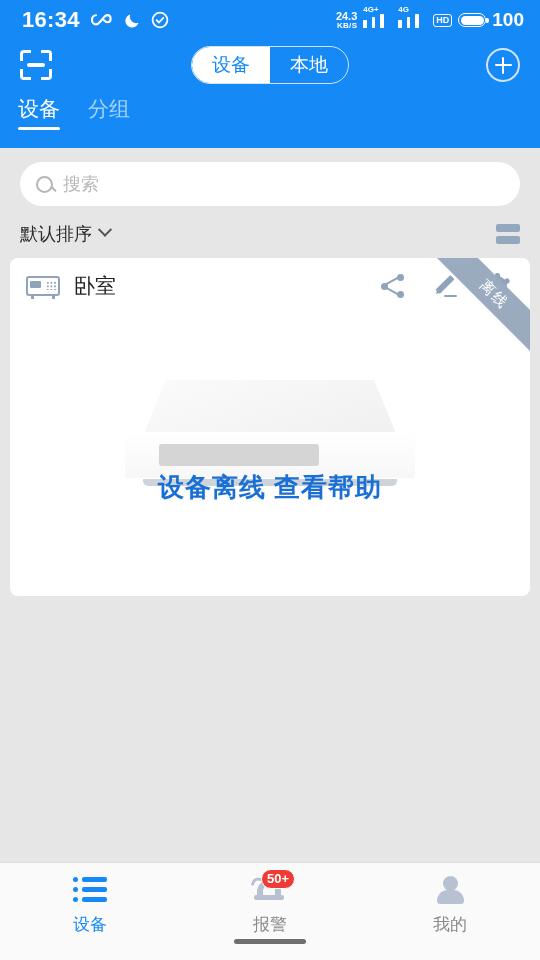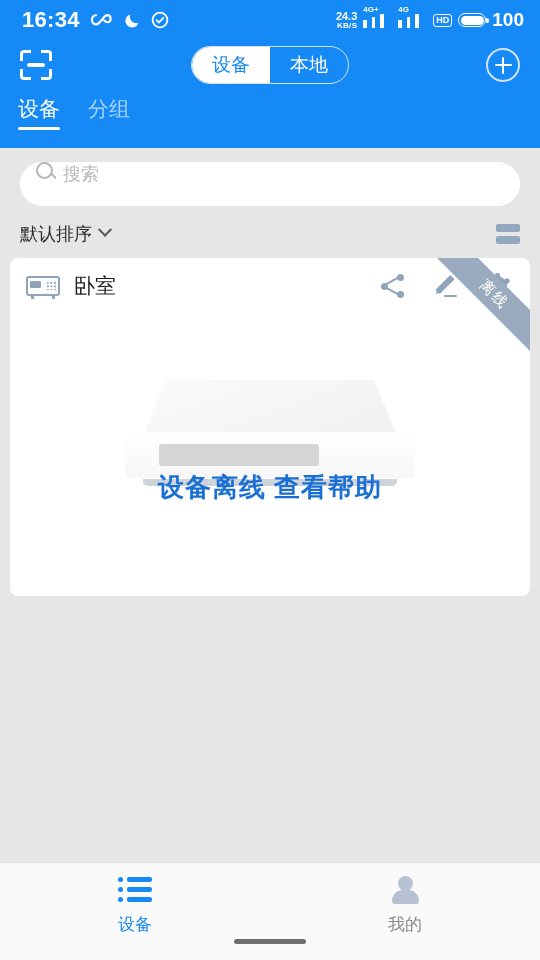--- a/index.html
+++ b/index.html
@@ -103,21 +103,21 @@
   .tab.active { color: #ffffff; }
   .tab.active::after {
     content:""; position:absolute; left:0; right:0; bottom:0; height:3px;
     background:#ffffff; border-radius:2px;
   }
 
   
   .search-wrap { padding: 14px 20px 0 20px; }
   .search-bar {
     background: #ffffff; border-radius: 22px; height: 44px;
-    display: flex; align-items: flex-start; padding: 0 16px; gap: 10px;
+    display: flex; align-items: center; padding: 0 16px; gap: 10px;
   }
   .mag {
     width: 17px; height: 17px; border: 2.3px solid #b6b6b6; border-radius: 50%;
     position: relative; flex: none;
   }
   .mag::after {
     content:""; position:absolute; width:7px; height:2.3px; background:#b6b6b6;
     transform: rotate(45deg); right:-6px; bottom:0px; border-radius:2px;
   }
   .search-ph { color: #b9b9b9; font-size: 18px; }
@@ -448,20 +448,29 @@
           </span>
         <span class="row r3">
             <span class="d"></span>
             <span class="b"></span>
           </span>
       </span>
       <span class="nav-label">设备</span>
     </div>
 
 
+    <div class="nav-item">
+      <span class="nav-ic ic-alarm">
+        <span class="wave"></span>
+        <span class="dome"></span>
+        <span class="base"></span>
+        <span class="badge">50+</span>
+      </span>
+      <span class="nav-label">报警</span>
+    </div>
 
     <div class="nav-item">
       <span class="nav-ic ic-person">
         <span class="head"></span>
           <span class="body"></span>
       </span>
       <span class="nav-label">我的</span>
     </div>
 
     <div class="home-indicator"></div>

